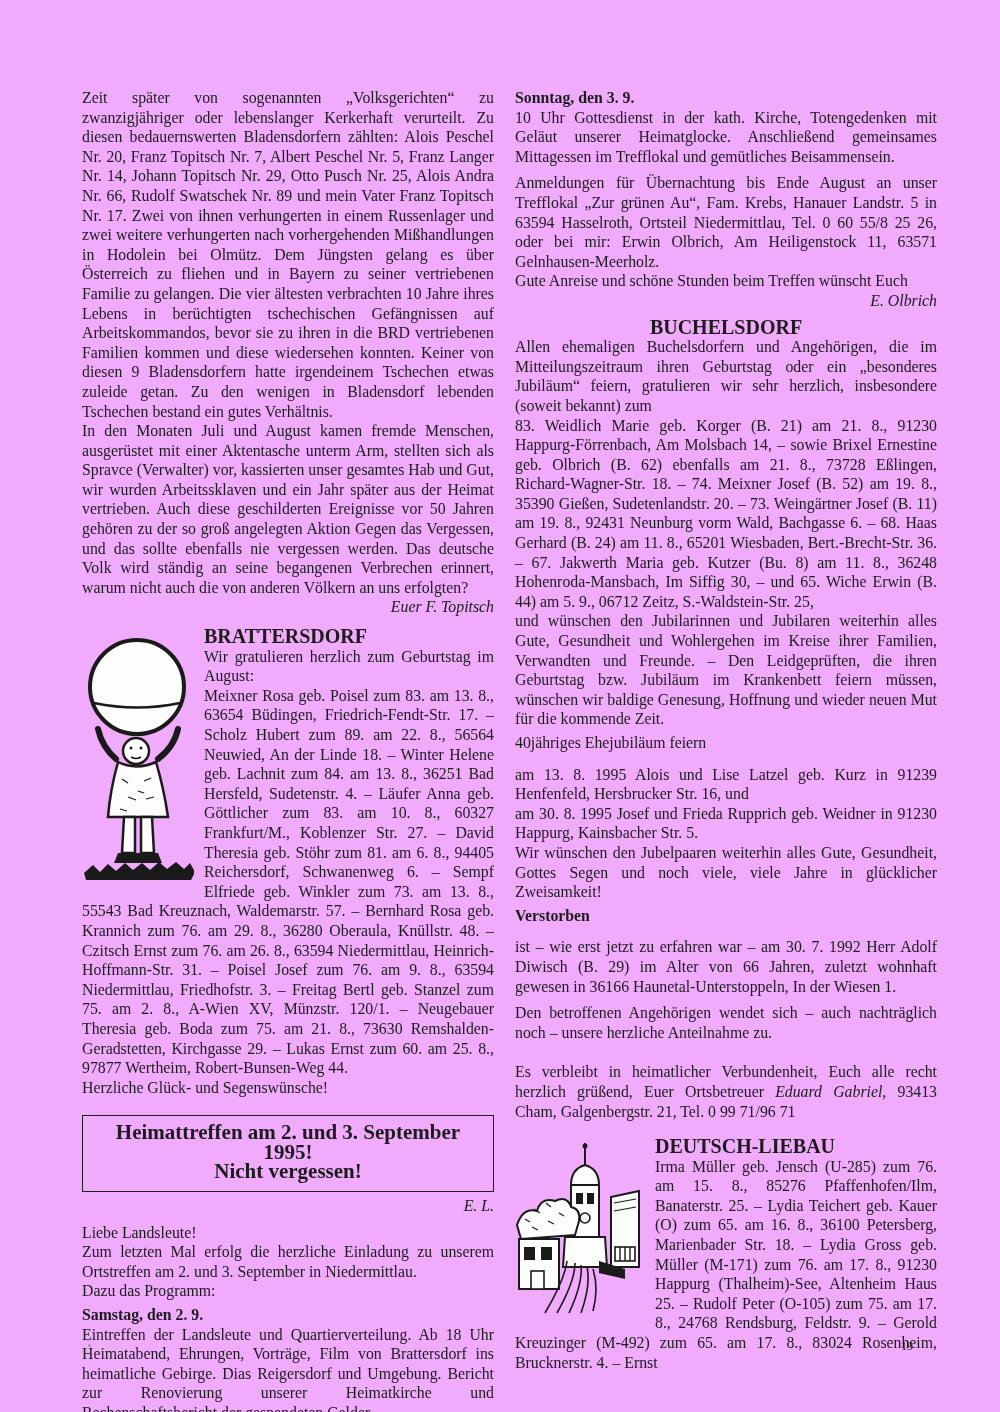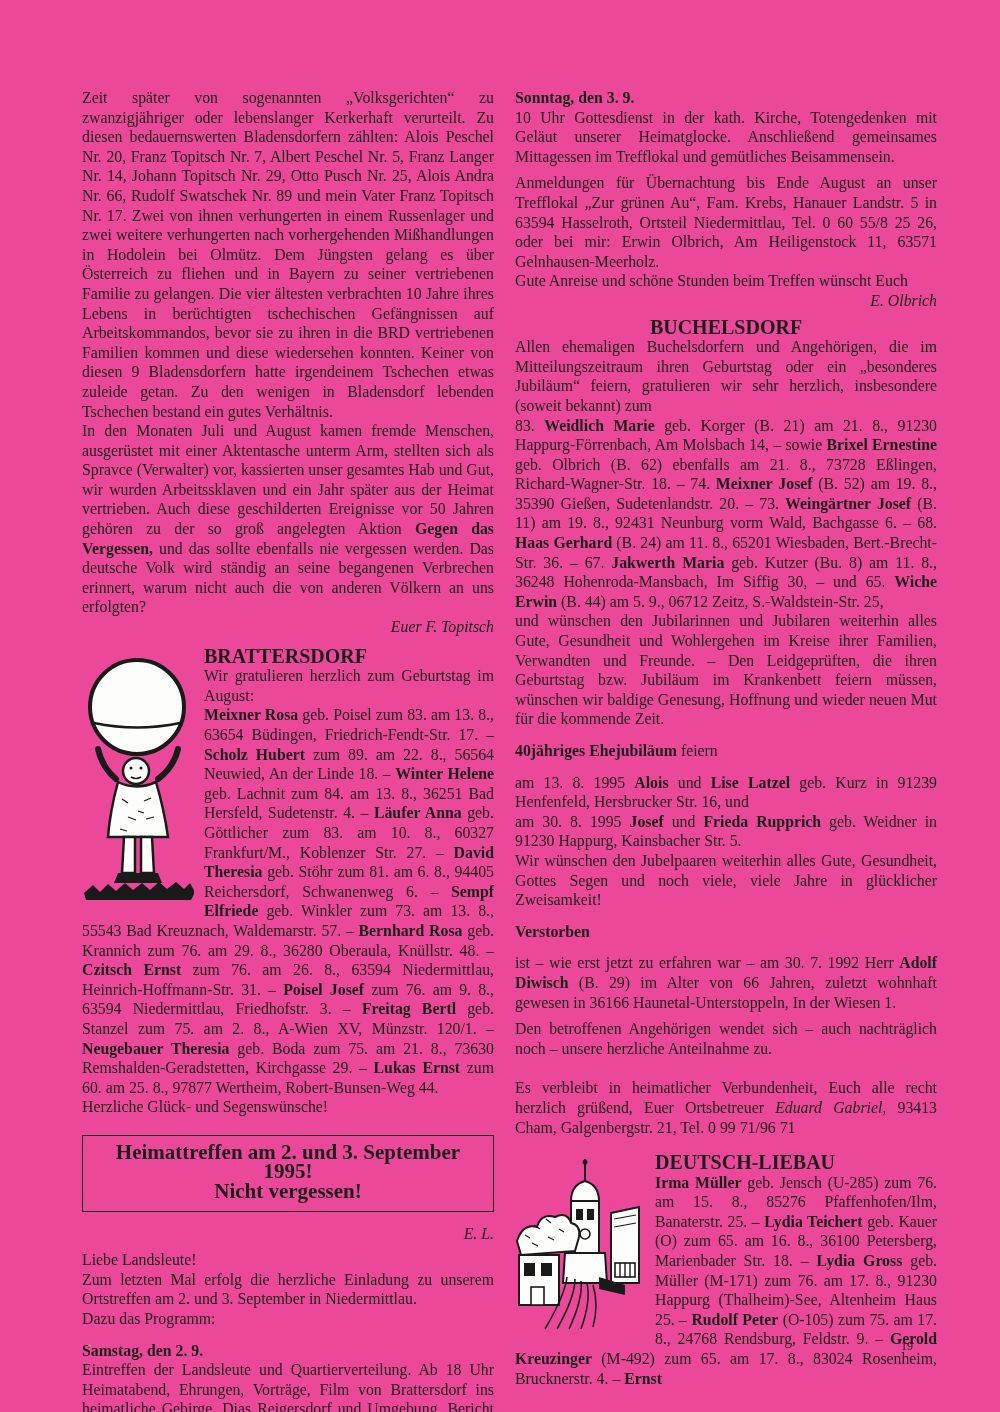--- a/index.html
+++ b/index.html
@@ -1,43 +1,43 @@
 <!DOCTYPE html>
 <html lang="de"><head>
 <meta charset="utf-8">
 <style>
   html,body{margin:0;padding:0;background:#ffffff;}
   .page{
-    width:1000px;height:1412px;position:relative;background:#ec4899;
+    width:1000px;height:1412px;position:relative;background:#f0abfc;
     box-sizing:border-box;padding:88px 63px 16px 82px;color:#1c1c1c;
     font-family:"Liberation Serif","DejaVu Serif",serif;
     font-size:15.8px;line-height:19.6px;overflow:hidden;
   }
   .columns{display:flex;gap:21px;}
   .col{width:412px;flex:0 0 412px;}
   .col-right{width:422px;flex:0 0 422px;}
   .p{margin:0;text-align:justify;}
-  .b{font-weight:bold;}
+  .b{font-weight:normal;}
   .i{font-style:italic;text-align:center;}
   .sig-right{text-align:right;font-style:italic;}
   .bold-heading{font-weight:bold;}
   .sec-title{font-weight:bold;font-size:20px;}
   .center{text-align:center;}
   .indent14{padding-left:14px;}
   .fig-left{float:left;}
   .atlas{width:112px;height:258px;margin:4px 10px 0 0;}
   .village{width:128px;height:176px;margin:2px 12px 0 0;}
   .clear{clear:both;}
   .section{margin-top:10px;}
   .liebau-section{margin-top:16px;}
   .notice-box{border:1.5px solid #1c1c1c;text-align:center;font-weight:bold;
     font-size:21px;padding:7px 10px 9px;margin-top:18px;}
   .sp-xs{margin-top:12px;}
   .sp-sm{margin-top:7px;}
-  .sp-md{margin-top:12px;}
+  .sp-md{margin-top:4px;}
   .sp-lg{margin-top:20px;}
   .page-number{position:absolute;left:901px;top:1337px;font-size:12px;}
   .speck{position:absolute;left:88px;top:1344px;width:3px;height:3px;background:#9a9a9a;border-radius:50%;}
   svg{display:block;width:100%;height:100%;}
 </style>
 </head>
 <body>
 
 <div class="page">
   <div class="columns">

